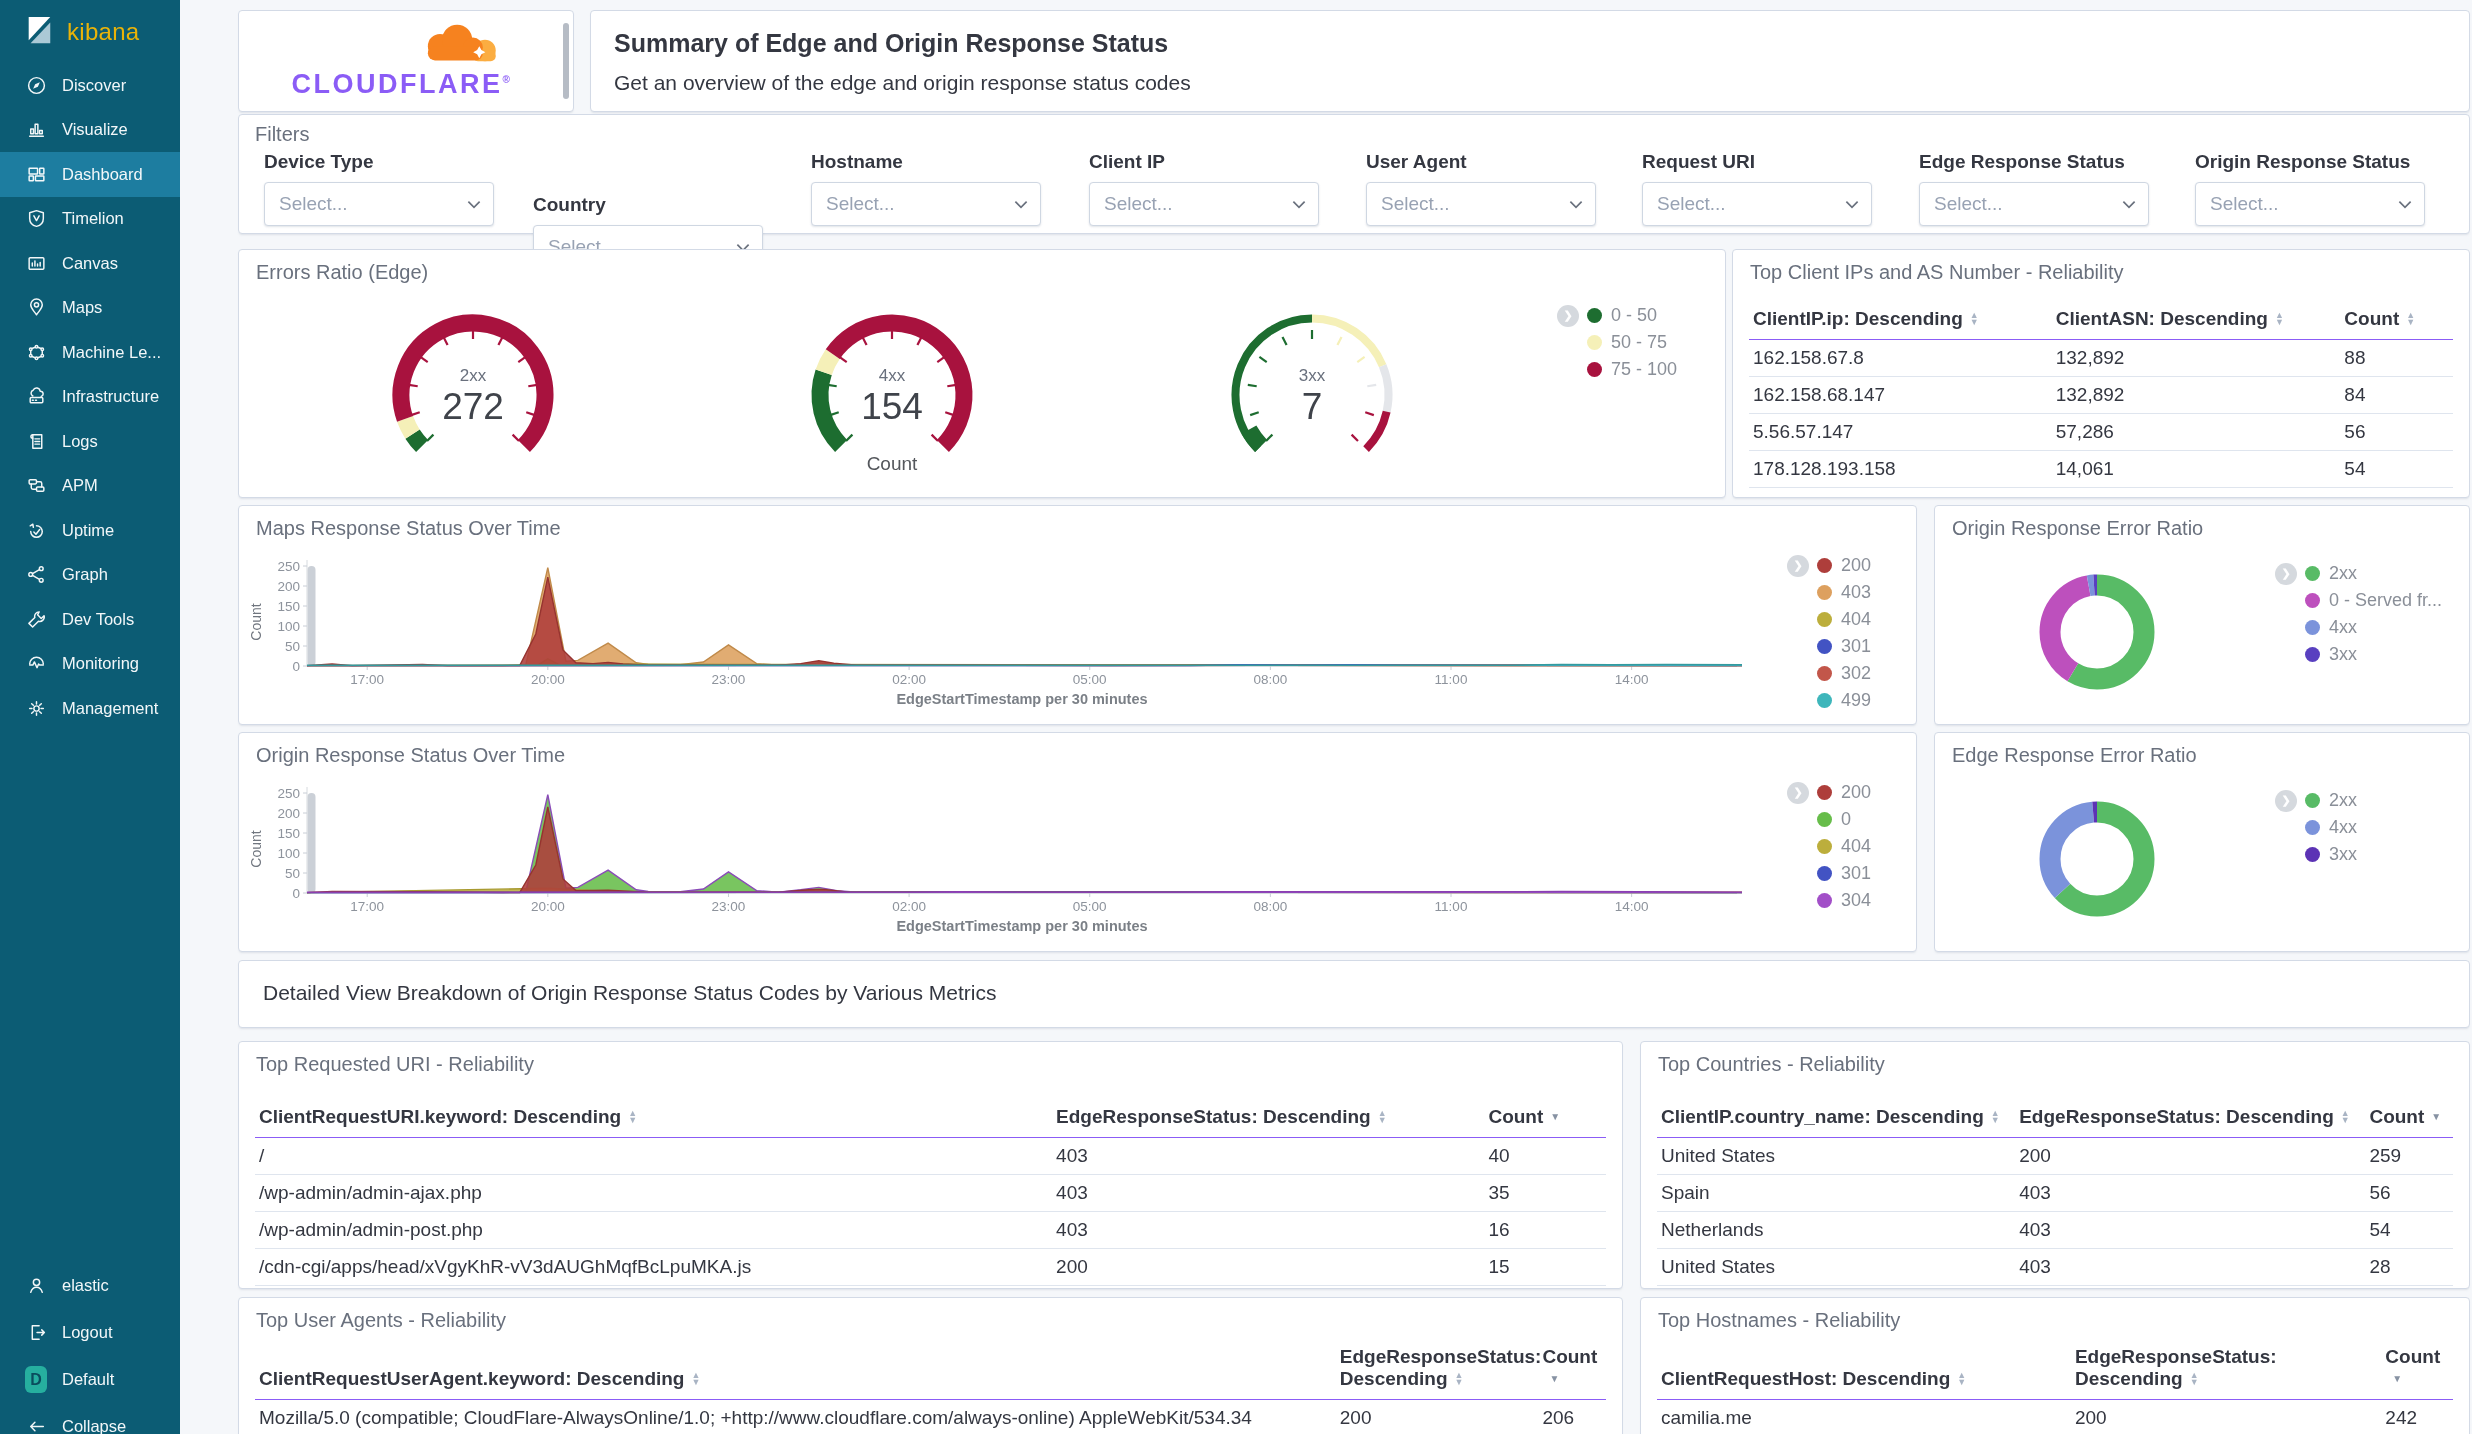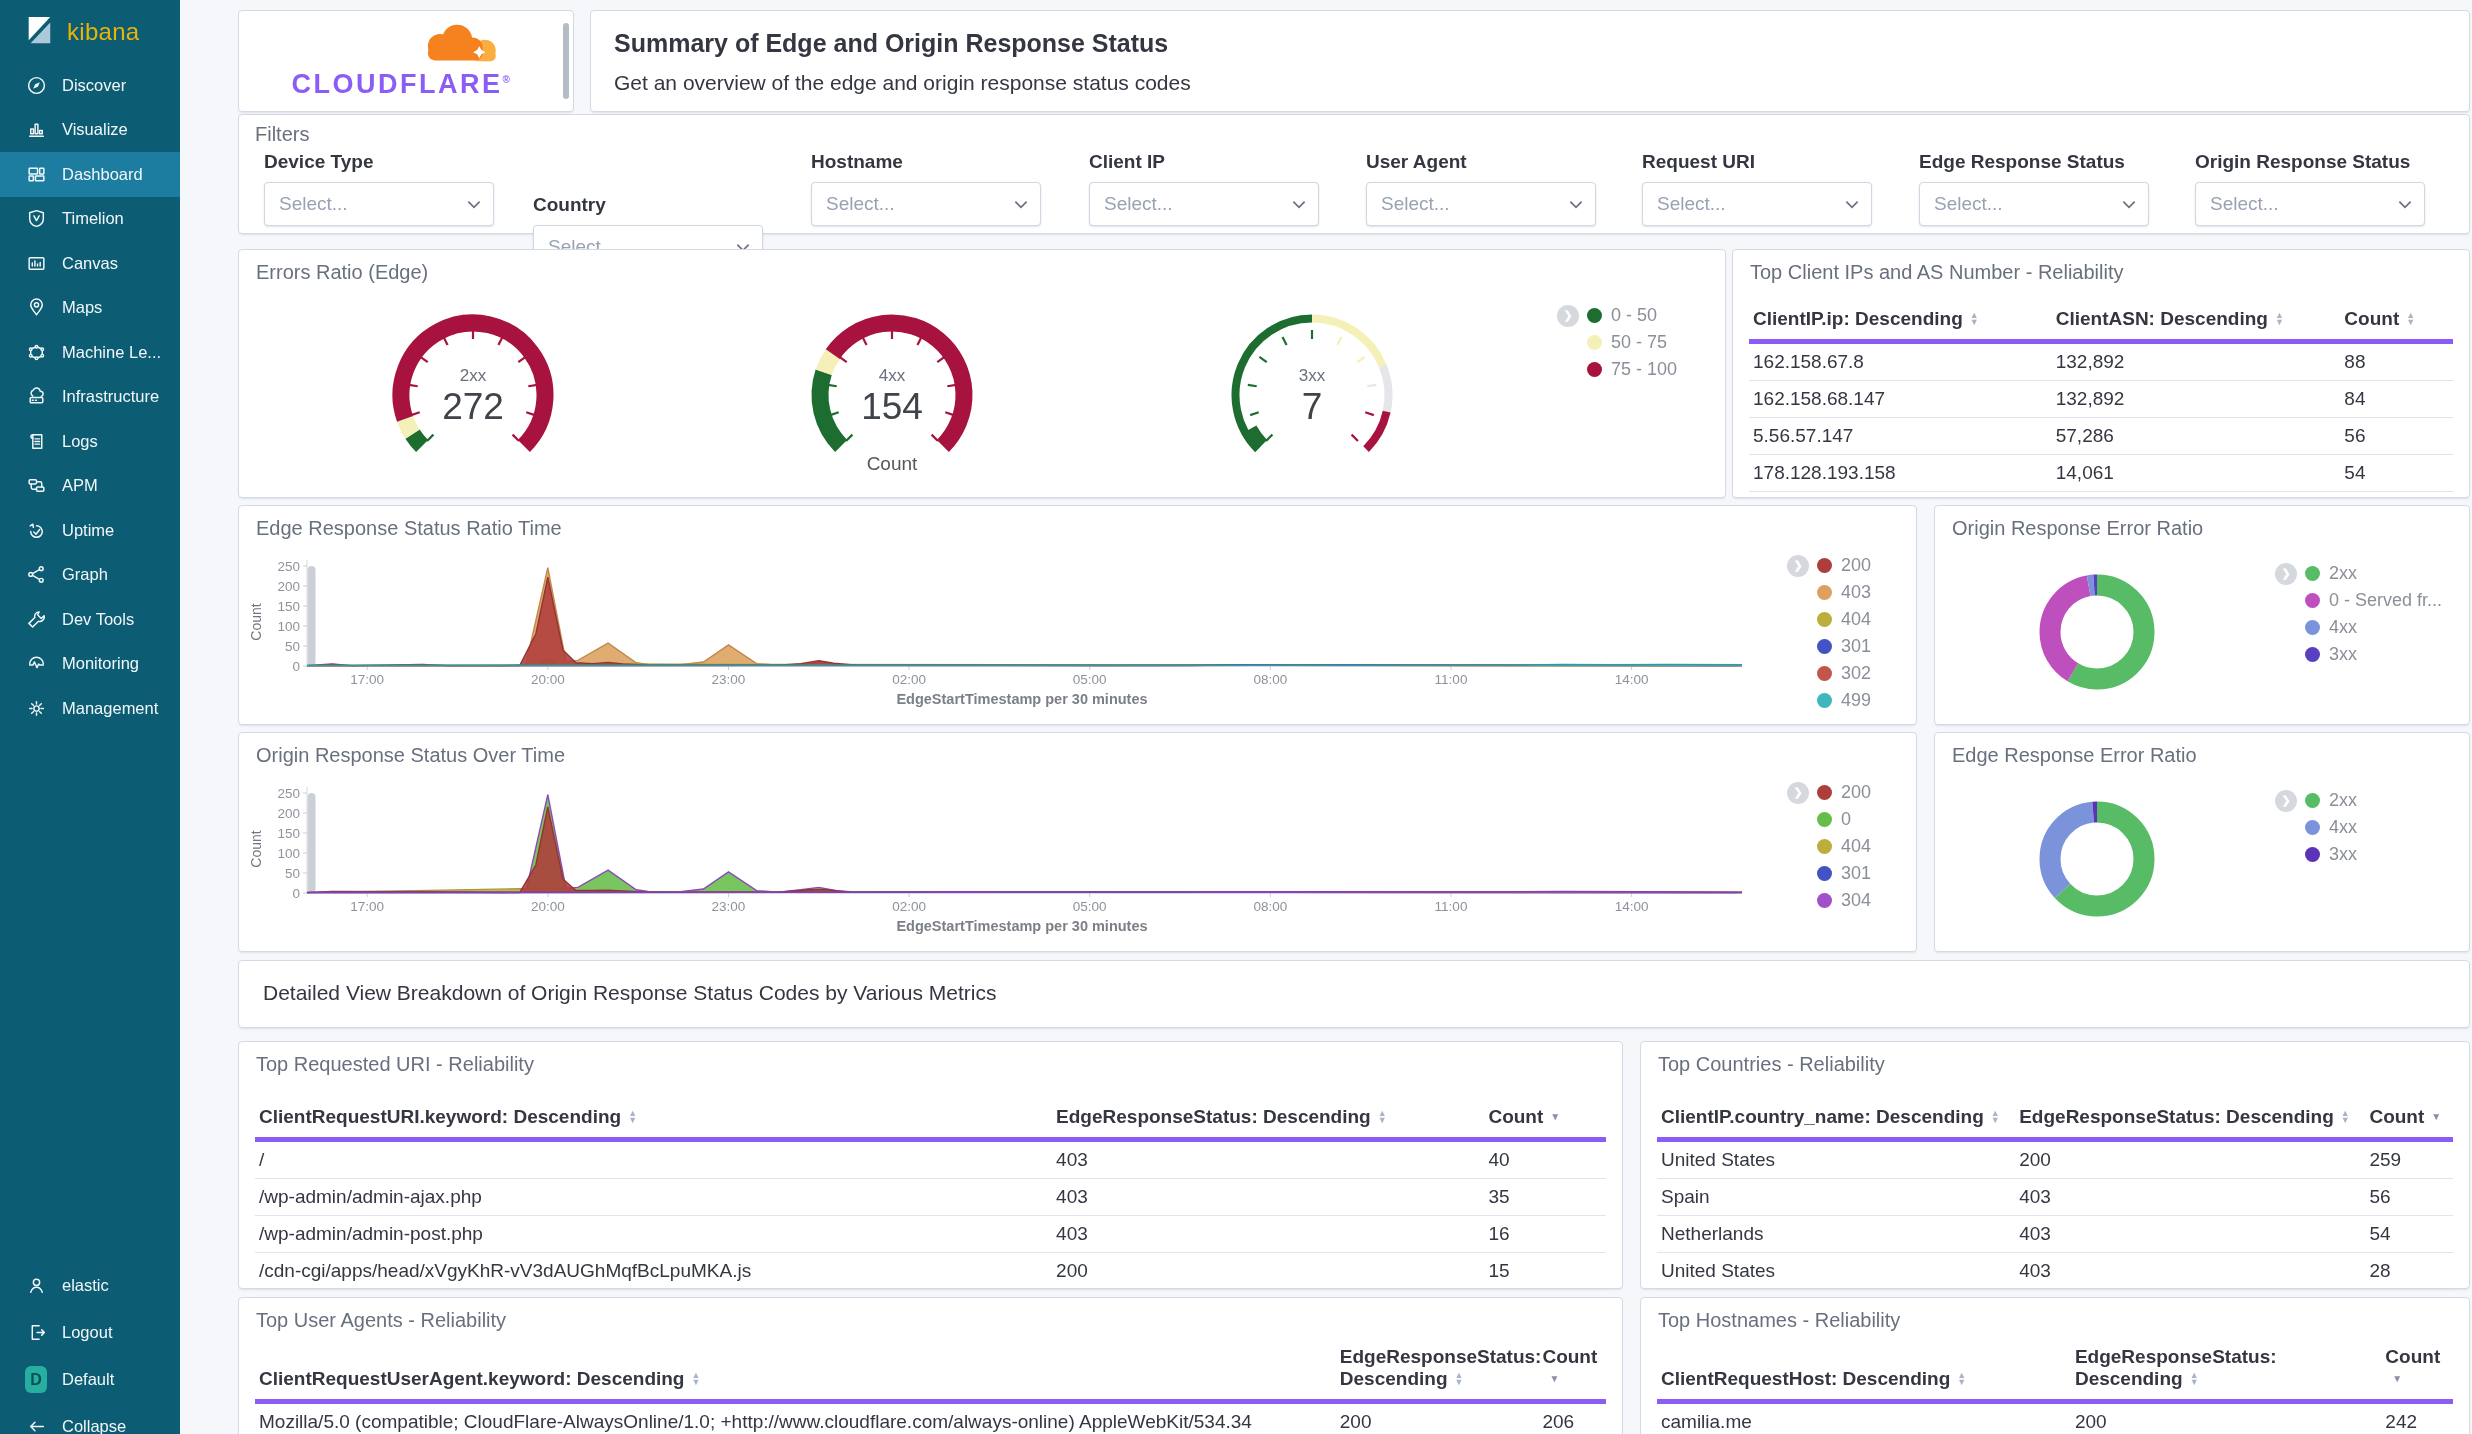--- a/index.html
+++ b/index.html
@@ -43,21 +43,21 @@
   #gauge-0{left:119px}#gauge-1{left:538px}#gauge-2{left:958px}
   .gauge-axis{position:absolute;left:538px;top:203px;width:230px;text-align:center;font-size:19px;color:#54575c;}
   
   .chart-holder{position:absolute;left:8px;top:36px;width:1530px;height:185px;}
   .donut-holder{position:absolute;left:92px;top:56px;width:140px;height:140px;}
   
   .md-text{position:absolute;left:24px;top:20px;font-size:21px;color:#343741;}
   
   .tablewrap{position:absolute;left:16px;right:16px;}
   table.ktable{width:100%;border-collapse:collapse;font-size:19px;color:#343741;table-layout:fixed;}
-  table.ktable th{font-weight:bold;text-align:left;padding:8px 8px 9px 4px;border-bottom:5px solid #8b5cf6;vertical-align:bottom;cursor:pointer;}
+  table.ktable th{font-weight:bold;text-align:left;padding:8px 8px 9px 4px;border-bottom:1px solid #8b5cf6;vertical-align:bottom;cursor:pointer;}
   table.ktable td{padding:7px 8px 7px 4px;border-bottom:1px solid #dfe5ee;overflow:hidden;white-space:nowrap;text-overflow:ellipsis;}
   .s-ic{display:inline-flex;flex-direction:column;vertical-align:middle;margin-left:7px;color:#a9b4c4;font-size:9px;line-height:7px;transform:translateY(-1px);}
   .s-ic.s-on{color:#8792a3;font-size:10px;line-height:10px;}
 </style>
 </head>
 <body>
 
 <div id="app">
 
   <nav id="sidebar">
@@ -478,21 +478,21 @@
               <td>178.128.193.158</td>
               <td>14,061</td>
               <td>54</td>
             </tr>
           </tbody>
         </table>
       </div>
   </div>
 
   <div class="panel" id="p-edgetime" style="left:238px;top:505px;width:1677px;height:218px;">
-    <div class="vis-title">Edge Response Status Ratio Time</div>
+    <div class="vis-title">Maps Response Status Over Time</div>
     <div class="chart-holder"><svg width="1530" height="185" viewBox="0 0 1530 185">
           <rect x="60.5" y="24" width="8" height="100" rx="4" fill="#cbd0d7"></rect>
           <line x1="60" y1="18" x2="60" y2="124" stroke="#d6dade" stroke-width="1"></line>
           <line x1="60" y1="124.5" x2="1490" y2="124.5" stroke="#d6dade" stroke-width="1"></line>
           <line x1="56" y1="124" x2="60" y2="124" stroke="#c9ced6"></line>
           <text x="53" y="128.5" text-anchor="end" font-size="13.5" fill="#8d939c">0</text>
           <line x1="56" y1="104" x2="60" y2="104" stroke="#c9ced6"></line>
           <text x="53" y="108.5" text-anchor="end" font-size="13.5" fill="#8d939c">50</text>
           <line x1="56" y1="84" x2="60" y2="84" stroke="#c9ced6"></line>
           <text x="53" y="88.5" text-anchor="end" font-size="13.5" fill="#8d939c">100</text>

